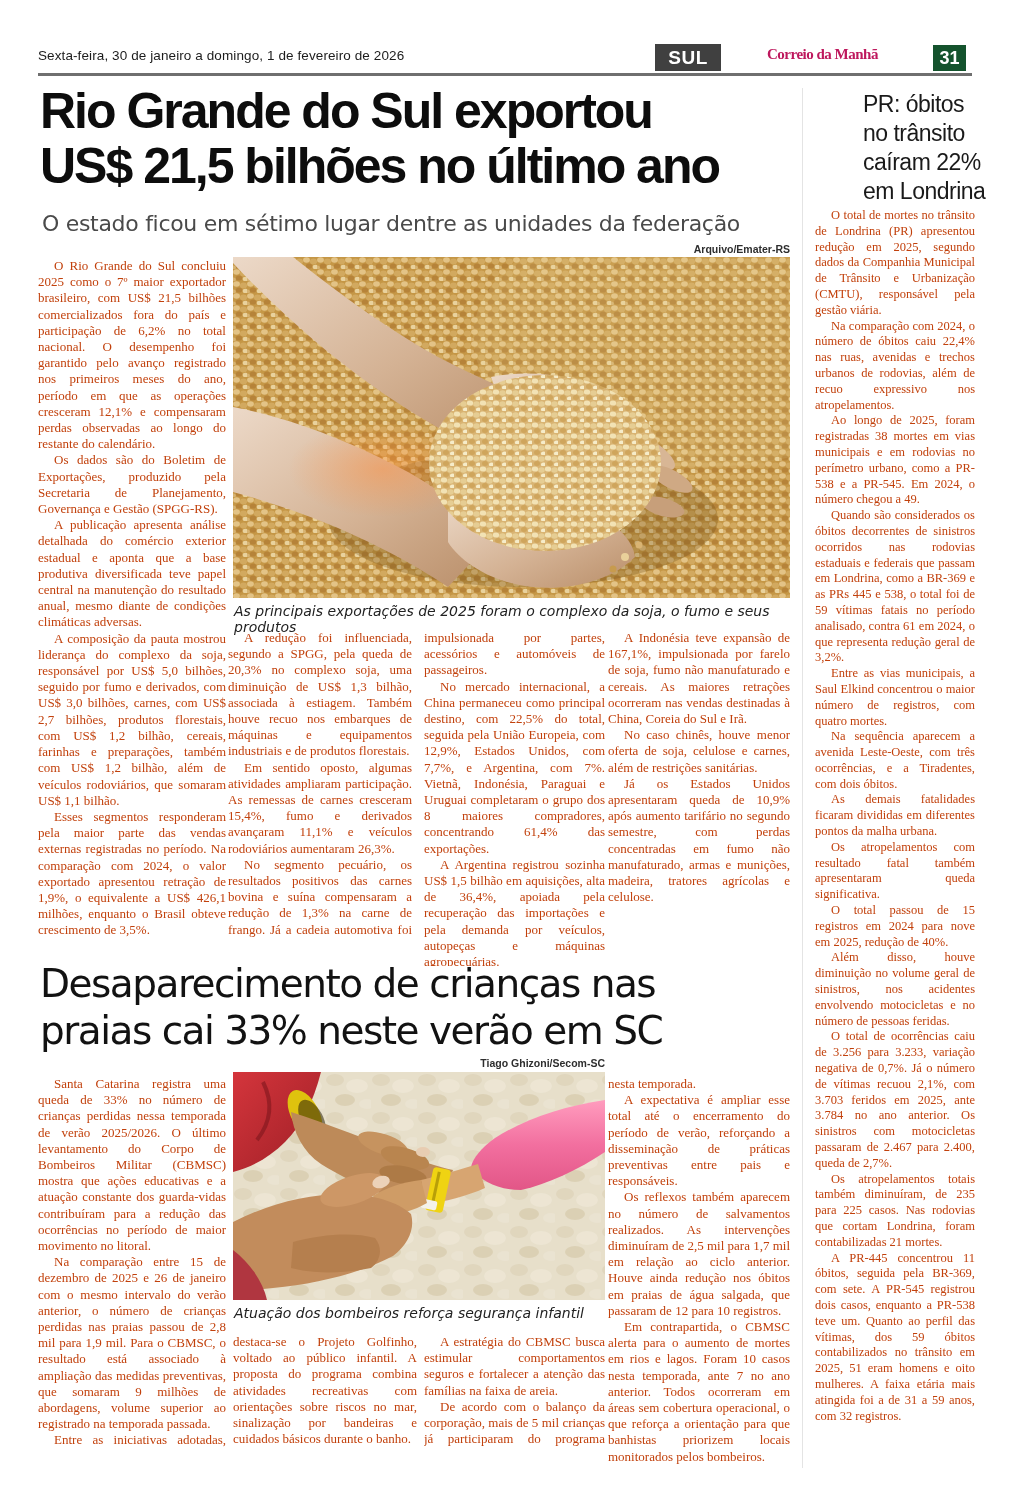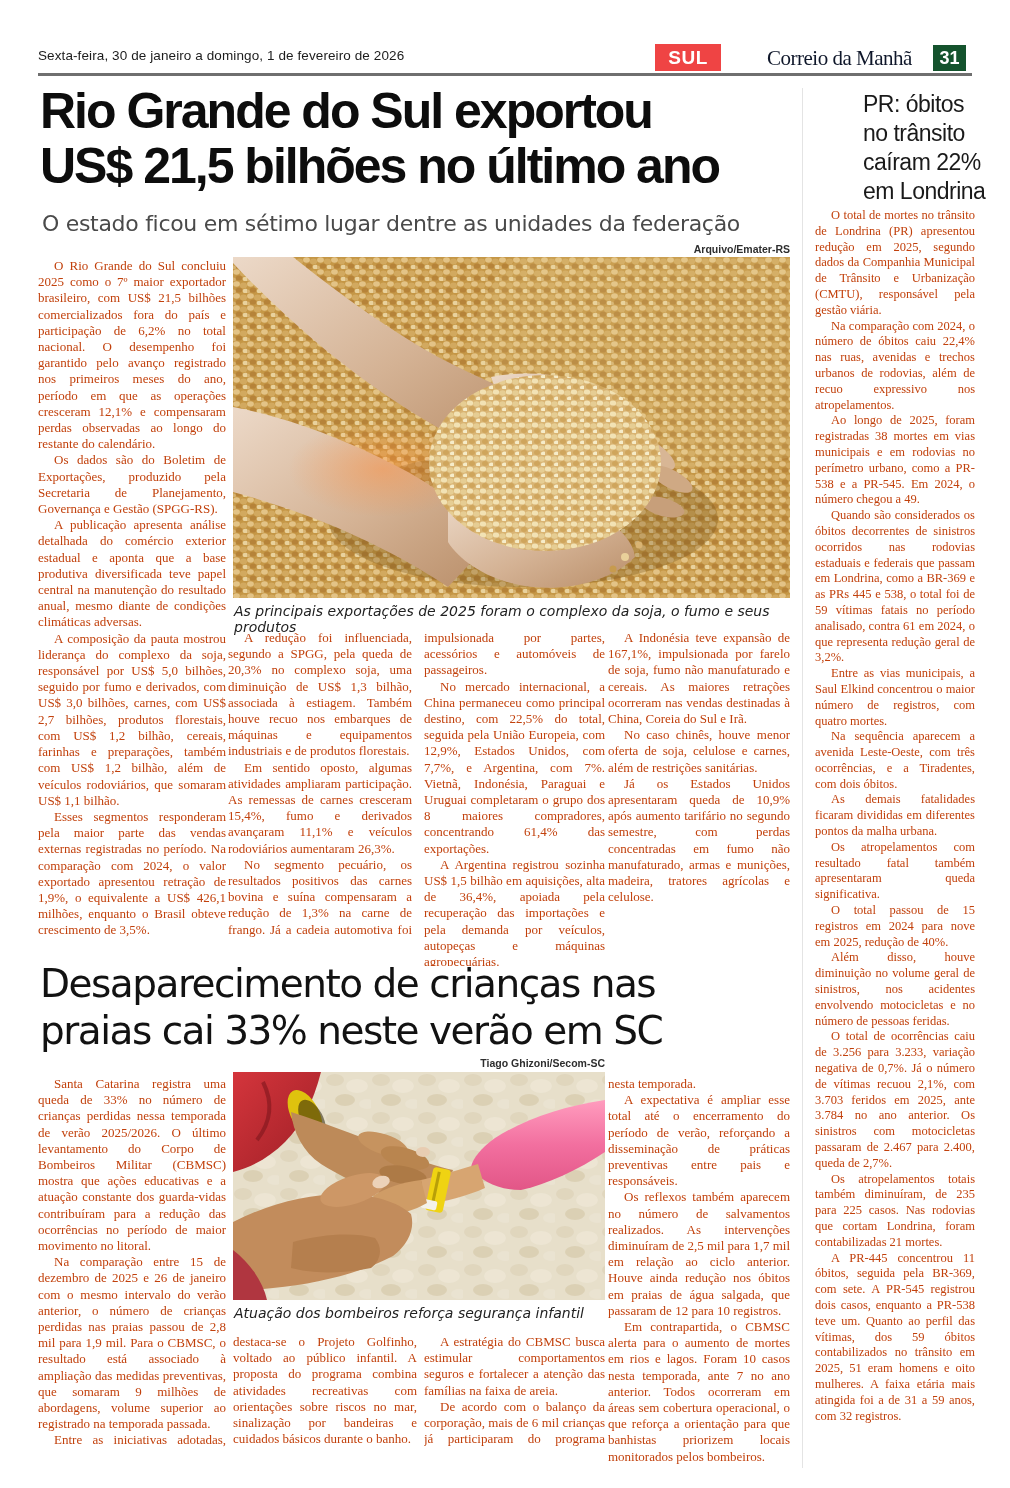--- a/index.html
+++ b/index.html
@@ -1,24 +1,24 @@
 <!DOCTYPE html>
 <html lang="pt-BR"><head>
 <meta charset="utf-8">
 <style>
   html,body{margin:0;padding:0;background:#ffffff;}
   .page{position:relative;width:1010px;height:1488px;background:#fff;overflow:hidden;
         font-family:"Liberation Sans",sans-serif;color:#111;}
 
   
   .date{position:absolute;left:38px;top:48px;font-size:13.5px;letter-spacing:.1px;color:#1c1c1c;}
-  .section-badge{position:absolute;left:655px;top:44px;width:66px;height:27px;background:#ef4444;
+  .section-badge{position:absolute;left:655px;top:44px;width:66px;height:27px;background:#404040;
         color:#fff;font-weight:bold;font-size:19px;text-align:center;line-height:27px;letter-spacing:.5px;}
-  .masthead{position:absolute;left:767px;top:46px;font-family:"Liberation Serif",serif;font-weight:normal;
-        font-size:21px;letter-spacing:-.5px;color:#0f172a;}
+  .masthead{position:absolute;left:767px;top:46px;font-family:"Liberation Serif",serif;font-weight:bold;
+        font-size:15px;letter-spacing:-.5px;color:#be185d;}
   .page-number{position:absolute;left:933px;top:45px;width:33px;height:26px;background:#14532d;
         color:#fff;font-weight:bold;font-size:18px;text-align:center;line-height:26px;}
   .header-rule{position:absolute;left:38px;top:73px;width:934px;height:3px;background:#6f6f6f;}
 
   
   .headline-1{position:absolute;left:40px;top:84px;width:775px;font-weight:bold;font-size:50px;
         line-height:55px;letter-spacing:-2px;color:#0d0d0d;}
   .headline-1 p,.headline-2 p,.sidebar-headline p{margin:0;}
   .subheadline{position:absolute;left:42px;top:211px;width:770px;font-family:"DejaVu Sans",sans-serif;
         font-size:22px;letter-spacing:-.3px;color:#4a4a4a;}
@@ -197,21 +197,21 @@
   <div class="body-col" id="a2c1">
       <p class="para">Santa Catarina registra uma queda de 33% no número de crianças perdidas nessa temporada de verão 2025/2026. O último levantamento do Corpo de Bombeiros Militar (CBMSC) mostra que ações educativas e a atuação constante dos guarda-vidas contribuíram para a redução das ocorrências no período de maior movimento no litoral.</p>
       <p class="para">Na comparação entre 15 de dezembro de 2025 e 26 de janeiro com o mesmo intervalo do verão anterior, o número de crianças perdidas nas praias passou de 2,8 mil para 1,9 mil. Para o CBMSC, o resultado está associado à ampliação das medidas preventivas, que somaram 9 milhões de abordagens, volume superior ao registrado na temporada passada.</p>
       <p class="para runon">Entre as iniciativas adotadas,</p>
     </div>
   <div class="body-col" id="a2c2">
       <p class="para cont">destaca-se o Projeto Golfinho, voltado ao público infantil. A proposta do programa combina atividades recreativas com orientações sobre riscos no mar, sinalização por bandeiras e cuidados básicos durante o banho.</p>
     </div>
   <div class="body-col" id="a2c3">
       <p class="para">A estratégia do CBMSC busca estimular comportamentos seguros e fortalecer a atenção das famílias na faixa de areia.</p>
-      <p class="para runon">De acordo com o balanço da corporação, mais de 6 mil crianças já participaram do programa</p>
+      <p class="para runon">De acordo com o balanço da corporação, mais de 5 mil crianças já participaram do programa</p>
     </div>
   <div class="body-col" id="a2c4">
       <p class="para cont">nesta temporada.</p>
       <p class="para">A expectativa é ampliar esse total até o encerramento do período de verão, reforçando a disseminação de práticas preventivas entre pais e responsáveis.</p>
       <p class="para">Os reflexos também aparecem no número de salvamentos realizados. As intervenções diminuíram de 2,5 mil para 1,7 mil em relação ao ciclo anterior. Houve ainda redução nos óbitos em praias de água salgada, que passaram de 12 para 10 registros.</p>
       <p class="para">Em contrapartida, o CBMSC alerta para o aumento de mortes em rios e lagos. Foram 10 casos nesta temporada, ante 7 no ano anterior. Todos ocorreram em áreas sem cobertura operacional, o que reforça a orientação para que banhistas priorizem locais monitorados pelos bombeiros.</p>
     </div>
 
   <div class="sidebar-headline">
       <p class="hl-line">PR: óbitos</p>

